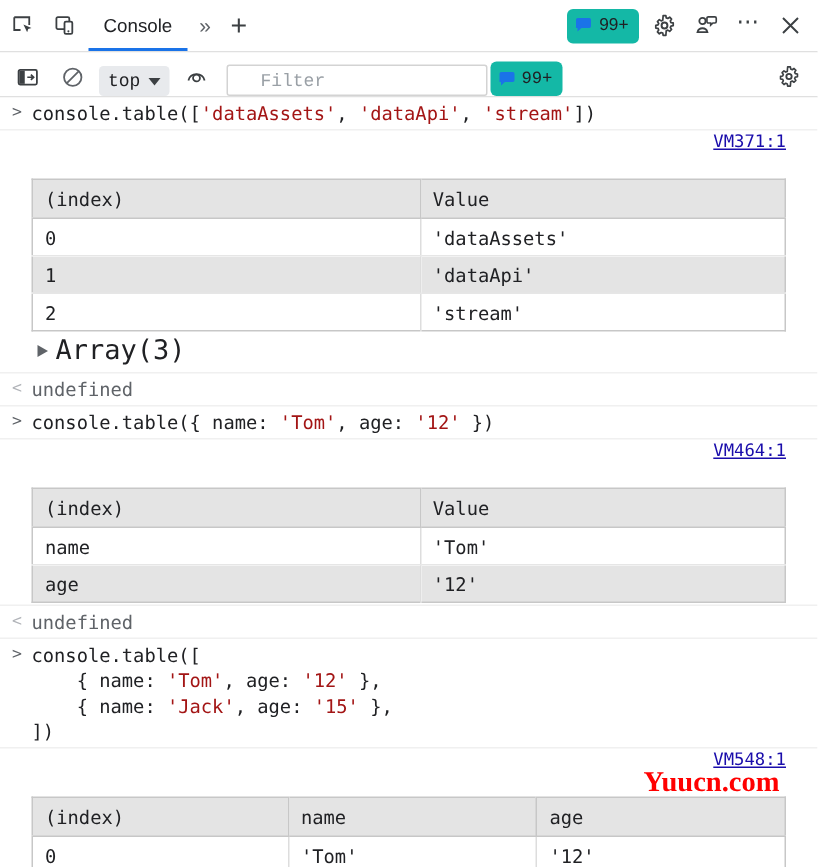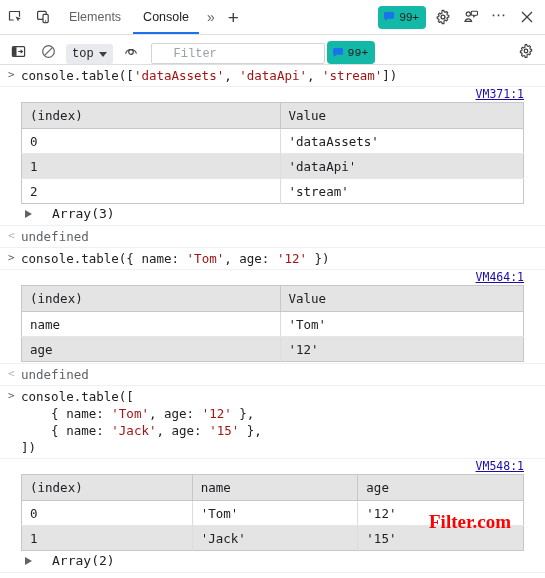--- a/index.html
+++ b/index.html
@@ -207,21 +207,21 @@
     font-family: "DejaVu Sans Mono", monospace;
     font-size: 11.5px;
     color: #1a0dab;
     text-decoration: underline;
     margin-left: 40px;
   }
 
   
   .tblwrap {
     padding: 0 21px 0 21px;
-    margin-top: 1px;
+    margin-top: 18px;
     border-radius: 28px;
   }
   table.ctable {
     border-collapse: collapse;
     table-layout: fixed;
     width: 100%;
     border: 1px solid #c7c7c7;
     font-family: "DejaVu Sans Mono", monospace;
     font-size: 12.5px;
   }
@@ -249,24 +249,24 @@
   table.ctable th:last-child,
   table.ctable td:last-child { border-right: none; }
   table.ctable tbody tr:nth-child(even) td { background: #e4e4e4; }
   table.ctable tbody tr:nth-child(odd) td { background: #ffffff; }
   table.ctable tbody tr:last-child td { border-bottom: none; }
   td.valcell { color: #a31515; }
 
   .expander {
     display: flex;
     align-items: center;
-    gap: 20px;
+    gap: 5px;
     padding: 2px 0 3px 25px;
     font-family: "DejaVu Sans Mono", monospace;
-    font-size: 13px;
+    font-size: 18px;
     color: #202124;
   }
   .tri {
     width: 0; height: 0;
     border-top: 4.5px solid transparent;
     border-bottom: 4.5px solid transparent;
     border-left: 7px solid #5f6368;
   }
 
   
@@ -298,23 +298,20 @@
       </svg>
     </div>
     <div class="tbtn">
       <svg width="16" height="16" viewBox="0 0 16 16">
         <rect x="1.6" y="2.4" width="8.6" height="8" rx="1" fill="none" stroke="#3c4043" stroke-width="1.2"></rect>
         <rect x="7" y="5.4" width="5.2" height="8.2" rx="1" fill="#fff" stroke="#3c4043" stroke-width="1.2"></rect>
         <circle cx="9.6" cy="11.9" r="0.7" fill="#3c4043"></circle>
       </svg>
     </div>
 
-    <div class="tab">
-      <span>Elements</span>
-    </div>
     <div class="tab active">
       <span>Console</span>
     </div>
 
     <div class="chev">»</div>
     <div class="plus">+</div>
 
     <div class="spacer"></div>
 
     <div class="pill">
@@ -524,14 +521,14 @@
             </tbody>
           </table>
         </div>
         <div class="expander">
           <span class="tri"></span>
           <span>Array(2)</span>
         </div>
       </div>
     </div>
 
-  <div class="watermark">Filter.com</div>
+  <div class="watermark">Yuucn.com</div>
 </div>
 
 </body></html>

